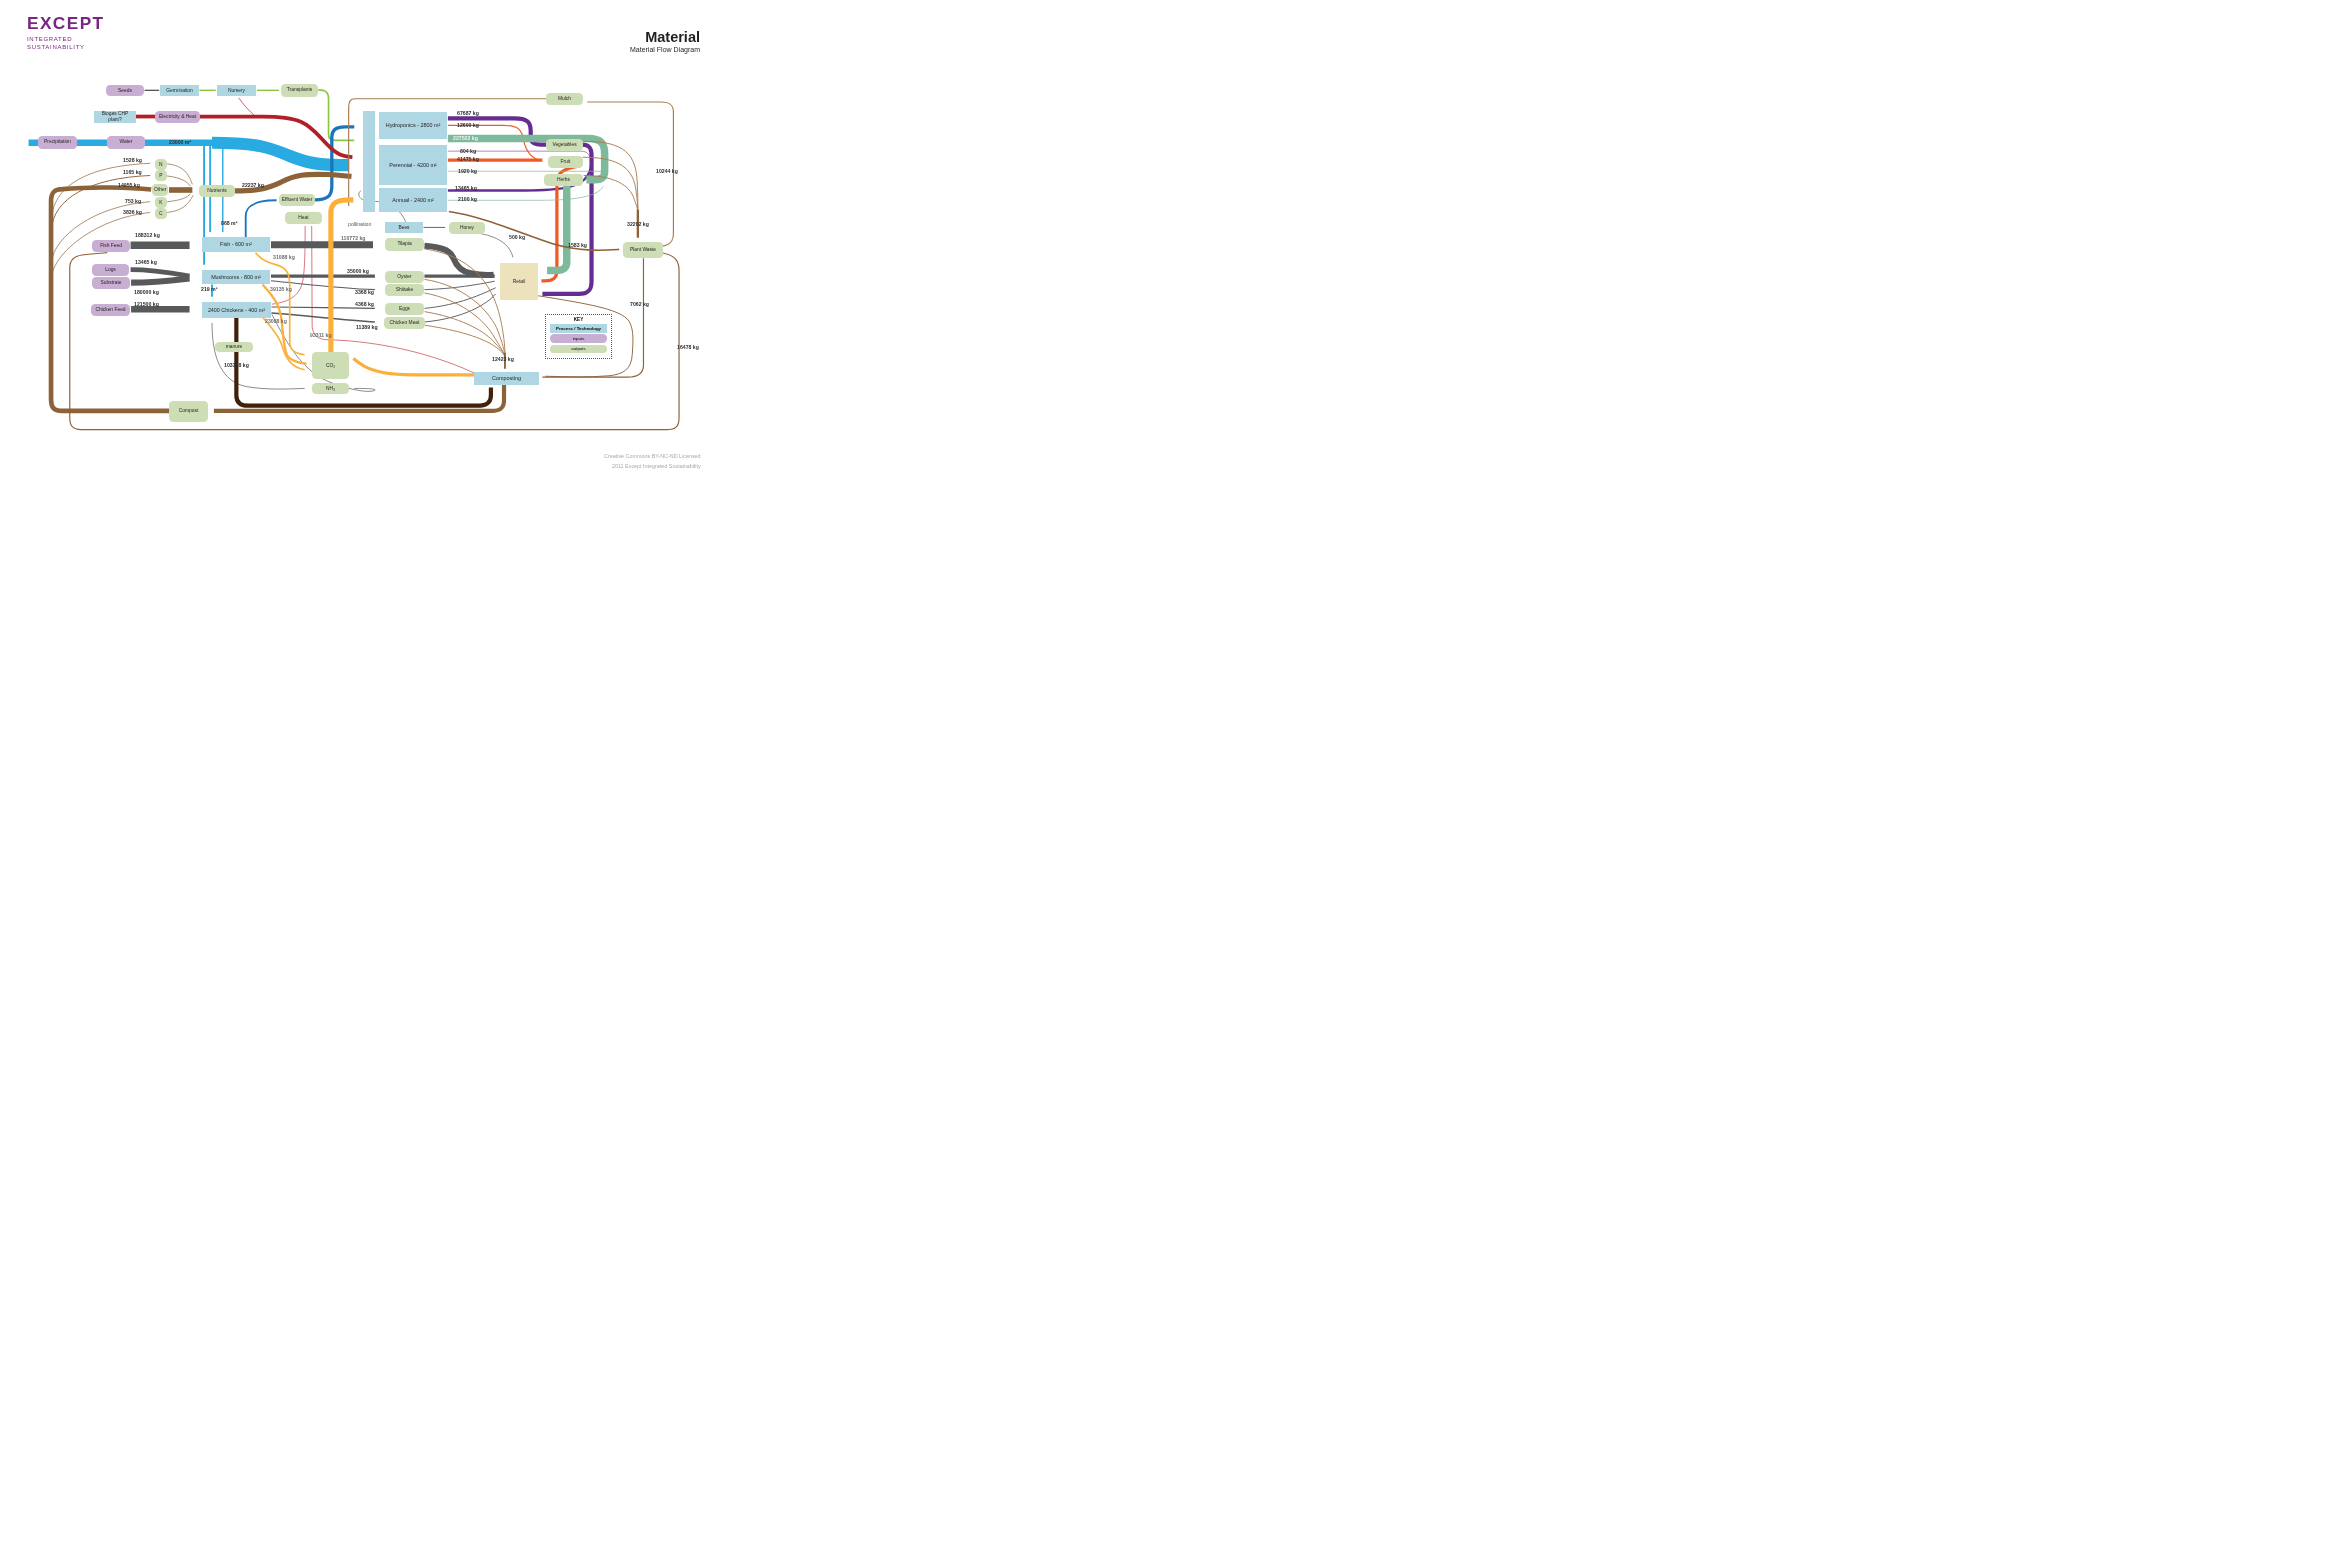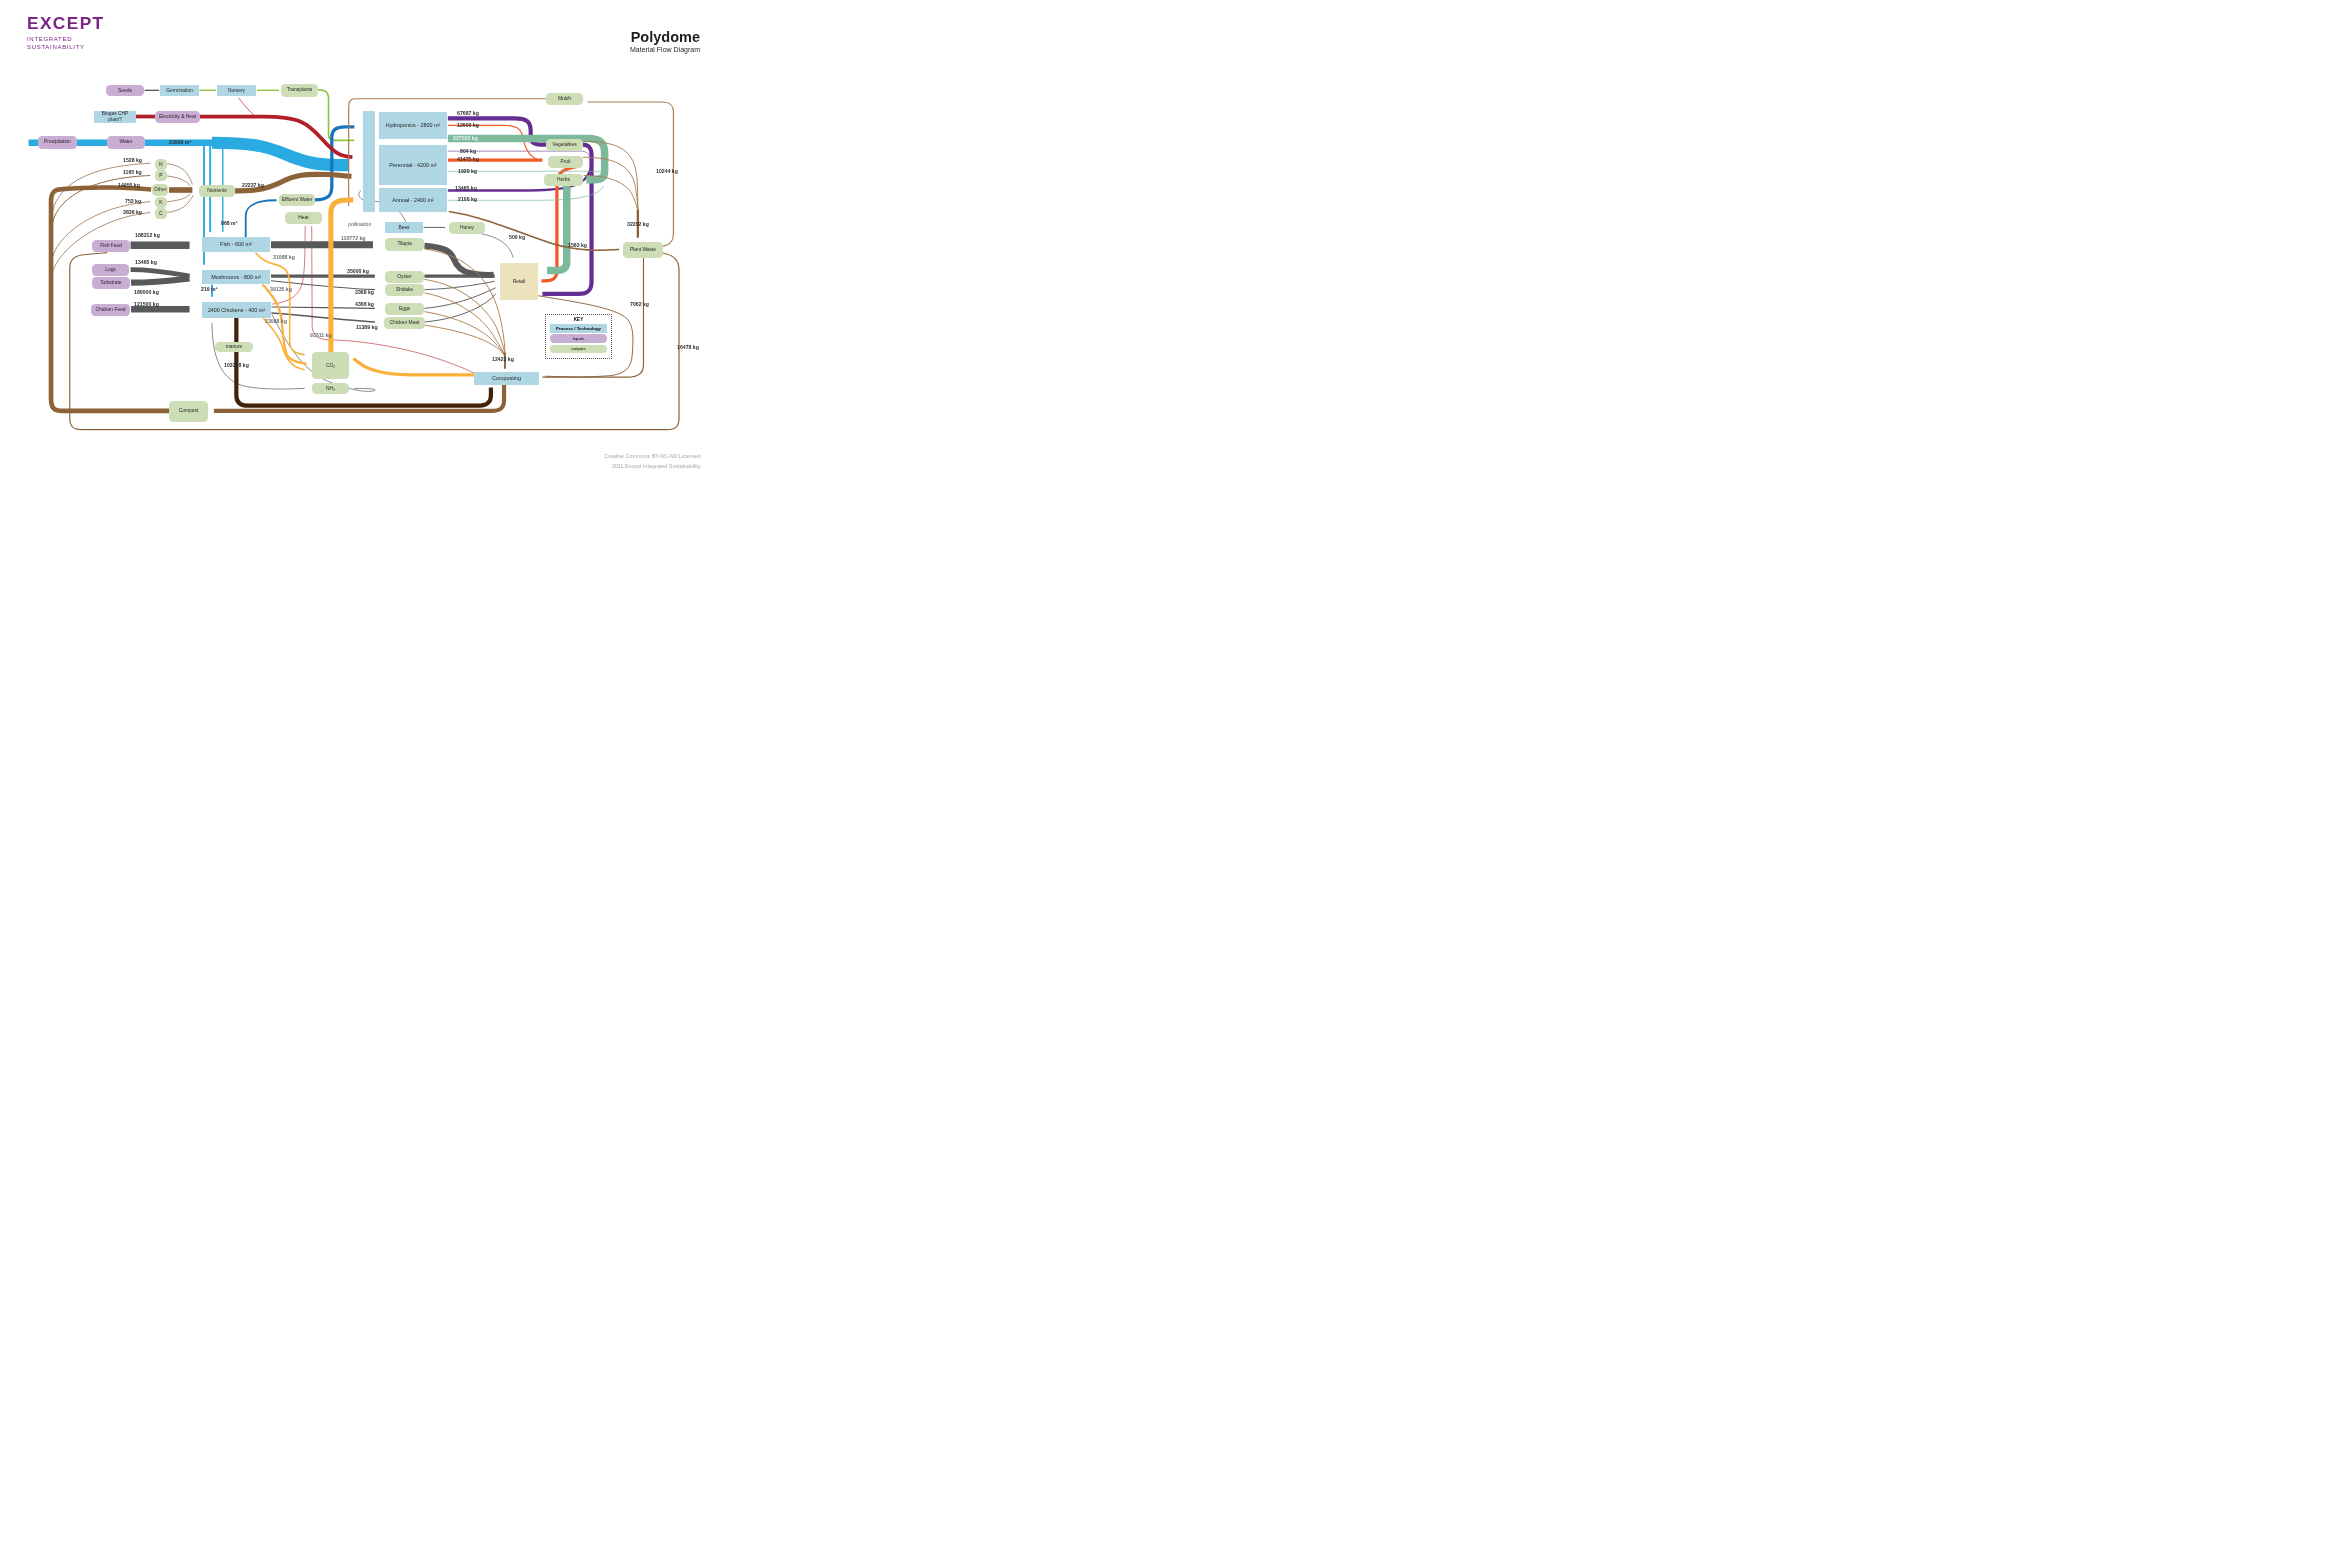--- a/index.html
+++ b/index.html
@@ -180,21 +180,21 @@
   <path class="fLbrown" stroke-width="2" d="M 907 695 C 980 706 1030 722 1056 740 C 1068 748 1076 756 1078 764"></path>
   <path class="fBrown" stroke-width="4" marker-end="url(#aBrown)" d="M 1078 754 V 788"></path>
 </svg>
 
 <div class="logo">
   <div class="big">EXCEPT</div>
   <div class="sub">INTEGRATED</div>
   <div class="sub">SUSTAINABILITY</div>
 </div>
 <div class="titleblock">
-  <div class="t">Polydome</div>
+  <div class="t">Material</div>
   <div class="s">Material Flow Diagram</div>
 </div>
 <div class="credits">
   <div>Creative Commons BY-NC-ND Licensed</div>
   <div>2011 Except Integrated Sustainability</div>
 </div>
 
 <div class="keybox">
   <div class="kt">KEY</div>
   <div class="keyrow kproc">Process / Technology</div>

